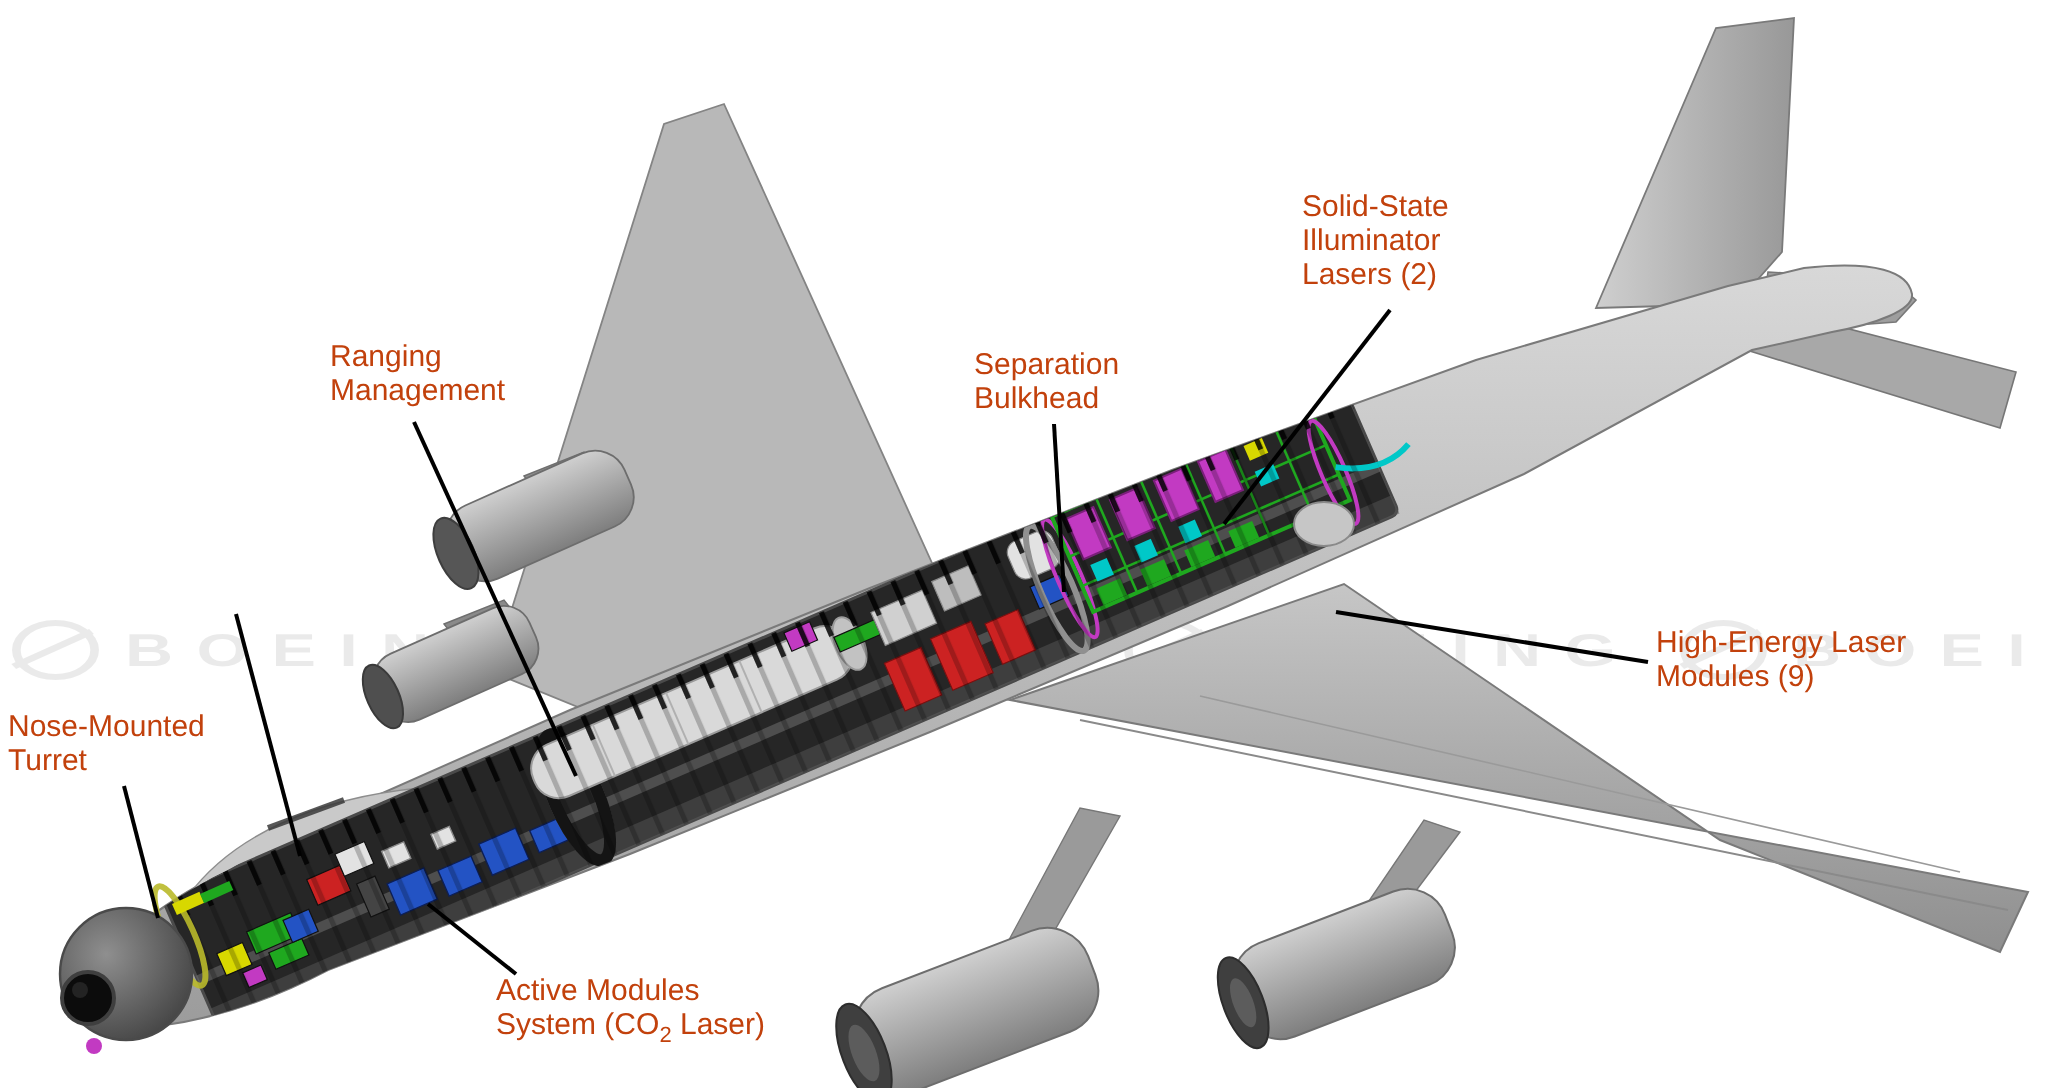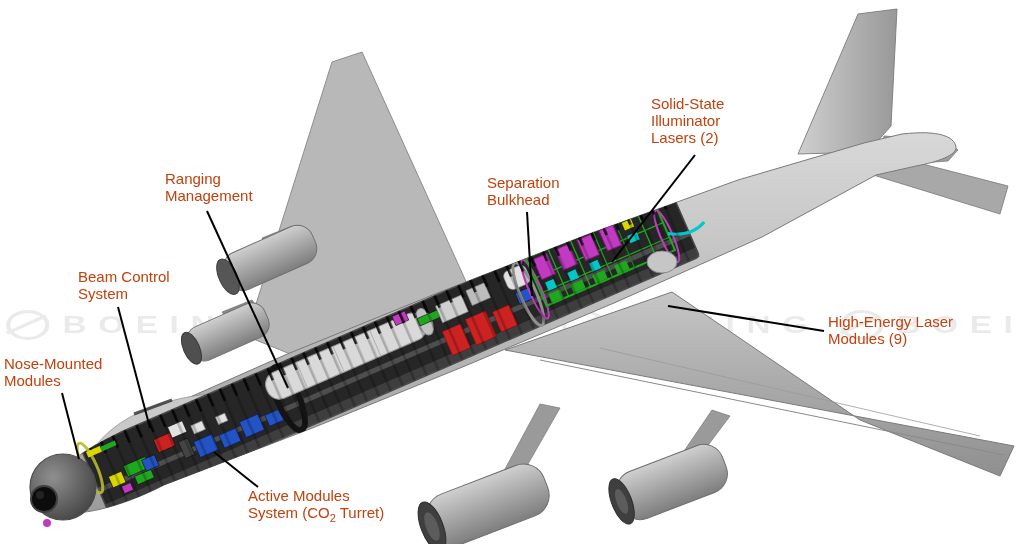--- a/index.html
+++ b/index.html
@@ -220,30 +220,28 @@
       <line x1="118" y1="307" x2="150" y2="428"></line>
       <line x1="207" y1="211" x2="288" y2="388"></line>
       <line x1="258" y1="487" x2="214" y2="452"></line>
       <line x1="527" y1="212" x2="532" y2="296"></line>
       <line x1="695" y1="155" x2="612" y2="262"></line>
       <line x1="824" y1="331" x2="668" y2="306"></line>
     </g>
   </svg>
 
   <div class="label" style="left:4px;top:355px">Nose-Mounted
-Modules</div>
-  <div class="label" style="left:78px;top:268px">Beam Control
-System</div>
+Turret</div>
   <div class="label" style="left:165px;top:170px">Ranging
 Management</div>
   <div class="label" style="left:487px;top:174px">Separation
 Bulkhead</div>
   <div class="label" style="left:651px;top:95px">Solid-State
 Illuminator
 Lasers (2)</div>
   <div class="label" style="left:828px;top:313px">High-Energy Laser
 Modules (9)</div>
   <div class="label" style="left:248px;top:487px;white-space:normal">
     <span>Active Modules</span><br>
-    <span>System (CO</span><sub>2</sub><span> Turret)</span>
+    <span>System (CO</span><sub>2</sub><span> Laser)</span>
   </div>
 
 </div>
 
 </body></html>

